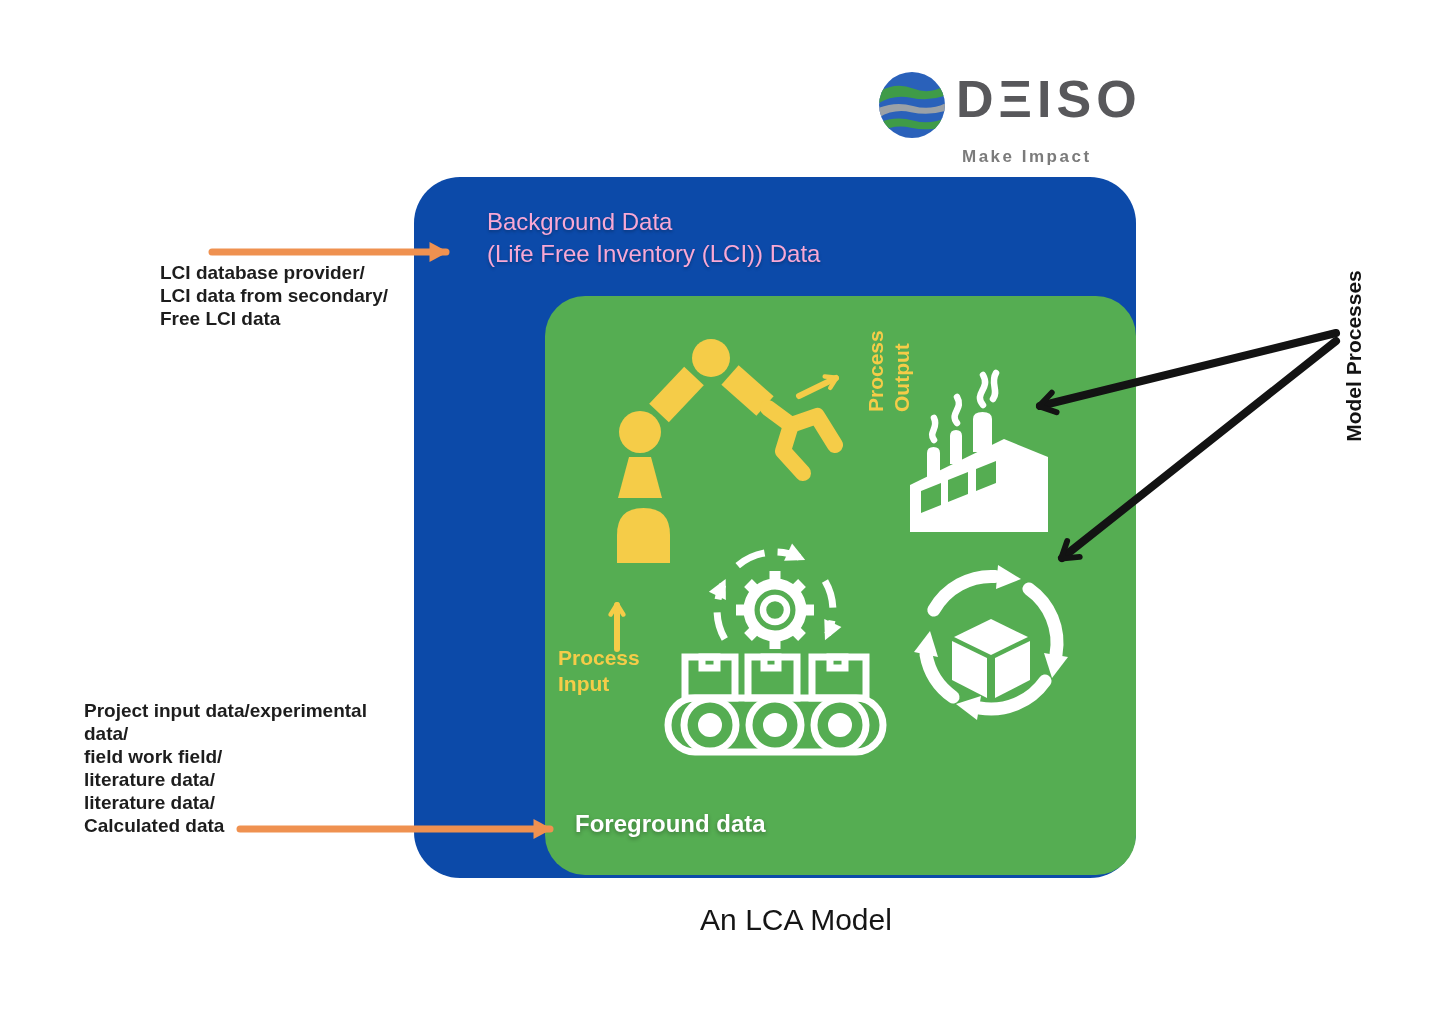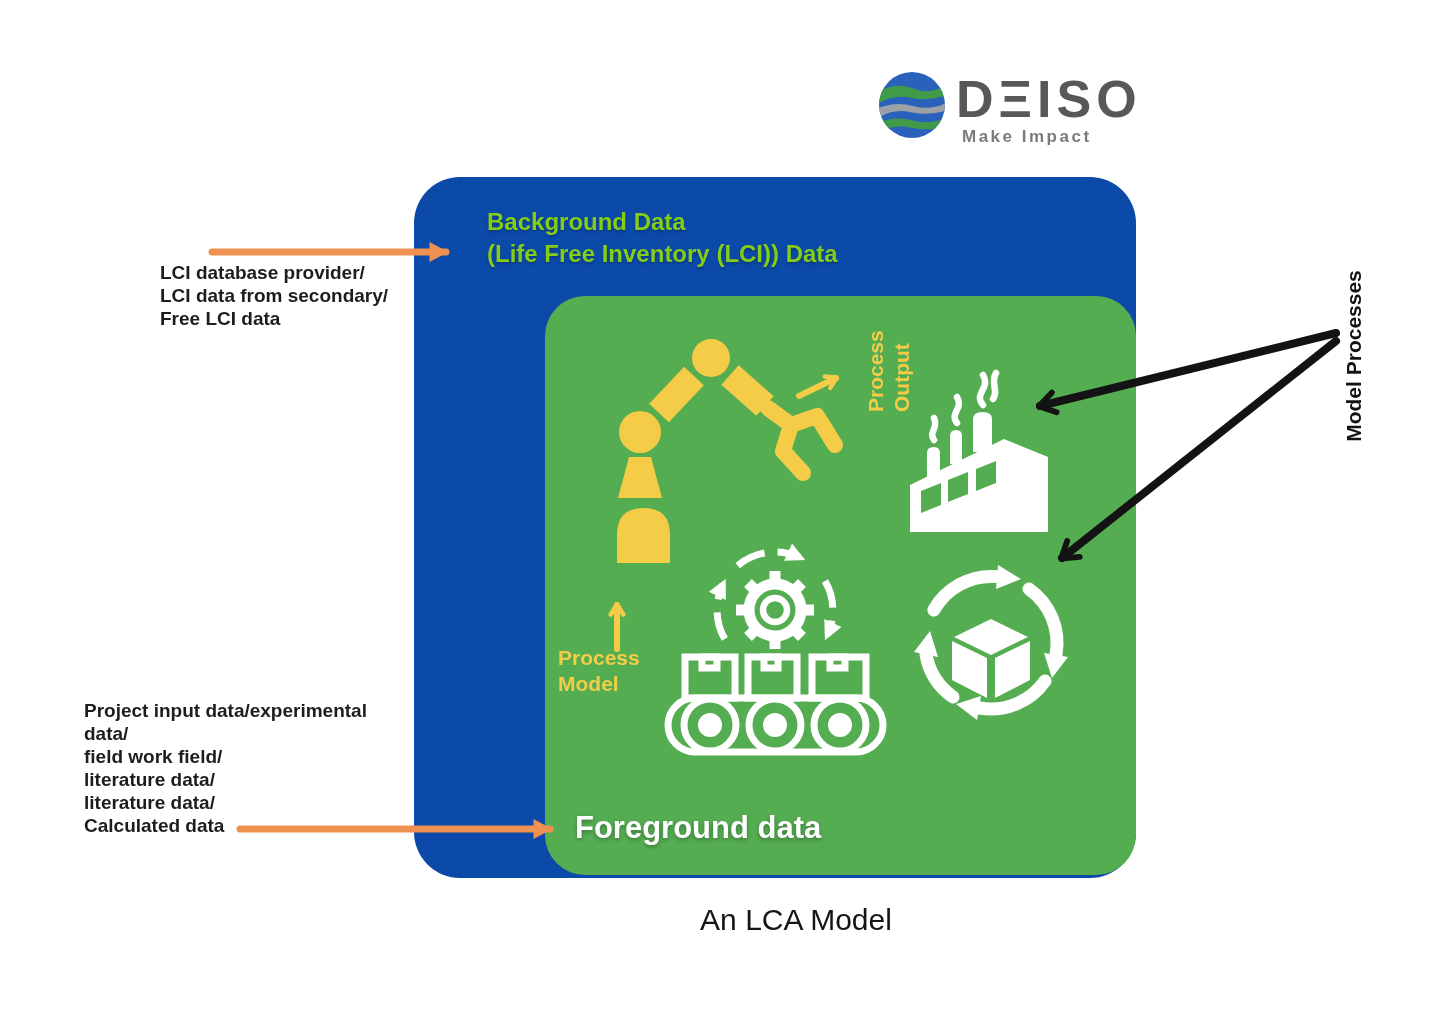--- a/index.html
+++ b/index.html
@@ -6,26 +6,26 @@
   html,body { background:#ffffff; }
   .canvas {
     position:relative; width:1448px; height:1024px; background:#ffffff;
     overflow:hidden; font-family:"Liberation Sans","DejaVu Sans",sans-serif;
   }
   
   .logo { position:absolute; left:878px; top:71px; display:flex; align-items:flex-start; }
   .globe { width:68px; height:68px; }
   .logo-text { margin-left:10px; }
   .brand { font-size:52px; font-weight:bold; letter-spacing:5px; color:#58585b; line-height:56px; }
-  .tagline { font-size:17px; font-weight:bold; letter-spacing:2.5px; color:#7b7b7b; margin-top:0; margin-left:6px; }
+  .tagline { font-size:17px; font-weight:bold; letter-spacing:2.5px; color:#7b7b7b; margin-top:20px; margin-left:6px; }
   
   .bgbox { position:absolute; left:414px; top:177px; width:722px; height:701px; background:#0c4aa9; border-radius:46px; }
-  .bg-title { position:absolute; left:73px; top:29px; color:#84cc16; font-weight:bold; font-size:24px; line-height:32px; text-shadow:0 2px 3px rgba(0,0,0,.25); }
+  .bg-title { position:absolute; left:73px; top:29px; color:#f9a8d4; font-weight:normal; font-size:24px; line-height:32px; text-shadow:0 2px 3px rgba(0,0,0,.25); }
   .fgbox { position:absolute; left:545px; top:296px; width:591px; height:579px; background:#55ad52; border-radius:40px; }
-  .fg-label { position:absolute; left:30px; top:514px; color:#ffffff; font-weight:bold; font-size:31px; text-shadow:0 2px 4px rgba(0,0,0,.3);text-align:center; }
+  .fg-label { position:absolute; left:30px; top:514px; color:#ffffff; font-weight:bold; font-size:24px; text-shadow:0 2px 4px rgba(0,0,0,.3);text-align:center; }
   
   .icon-abs { position:absolute; }
   
   .plabel { position:absolute; color:#f5cc48; font-weight:bold; font-size:21px; line-height:26px; }
   .out-label { left:297px; top:37px; width:100px; height:58px; text-align:left; transform:rotate(-90deg); }
   .in-label  { left:13px;  top:349px; }
   
   .ann { position:absolute; color:#1d1d1d; font-weight:bold; font-size:19px; line-height:23px; text-align:left; }
   .ann1 { left:160px; top:261px; width:243px; }
   .ann2 { left:84px;  top:699px; width:332px; }
@@ -154,21 +154,21 @@
         <path d="M58,142 A66,66 0 0 1 31,99.5"></path>
       </g>
     </svg>
 
     <div class="plabel out-label">
       <div>Process</div>
       <div>Output</div>
     </div>
     <div class="plabel in-label">
       <div>Process</div>
-      <div>Model</div>
+      <div>Input</div>
     </div>
 
     <div class="fg-label">Foreground data</div>
   </div>
 
   <div class="ann ann1">
     <div>LCI database provider/</div>
     <div>LCI data from secondary/</div>
     <div>Free LCI data</div>
   </div>

